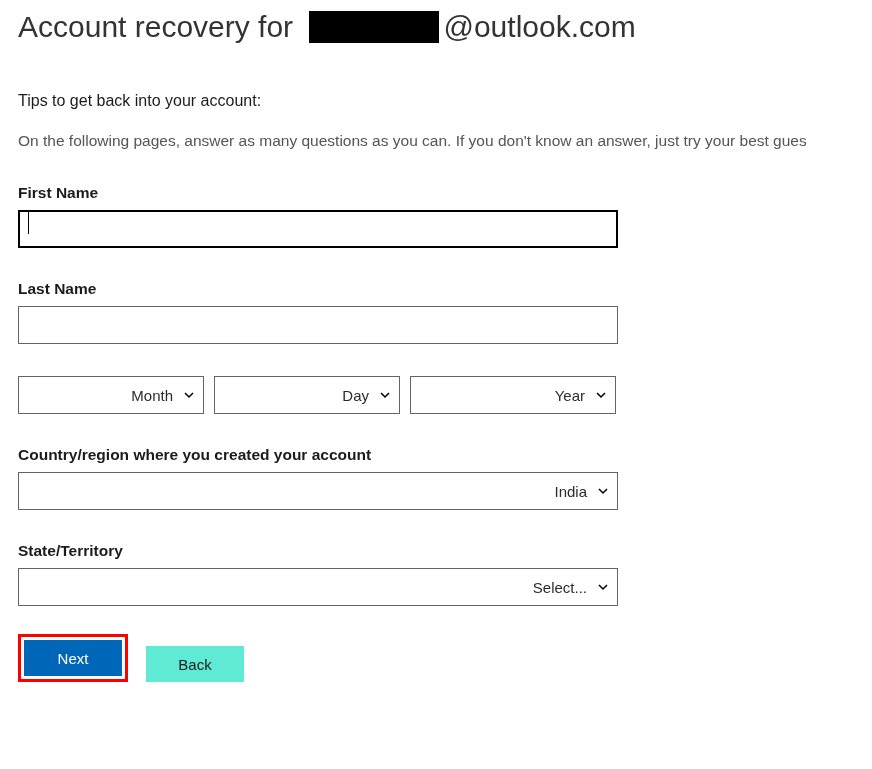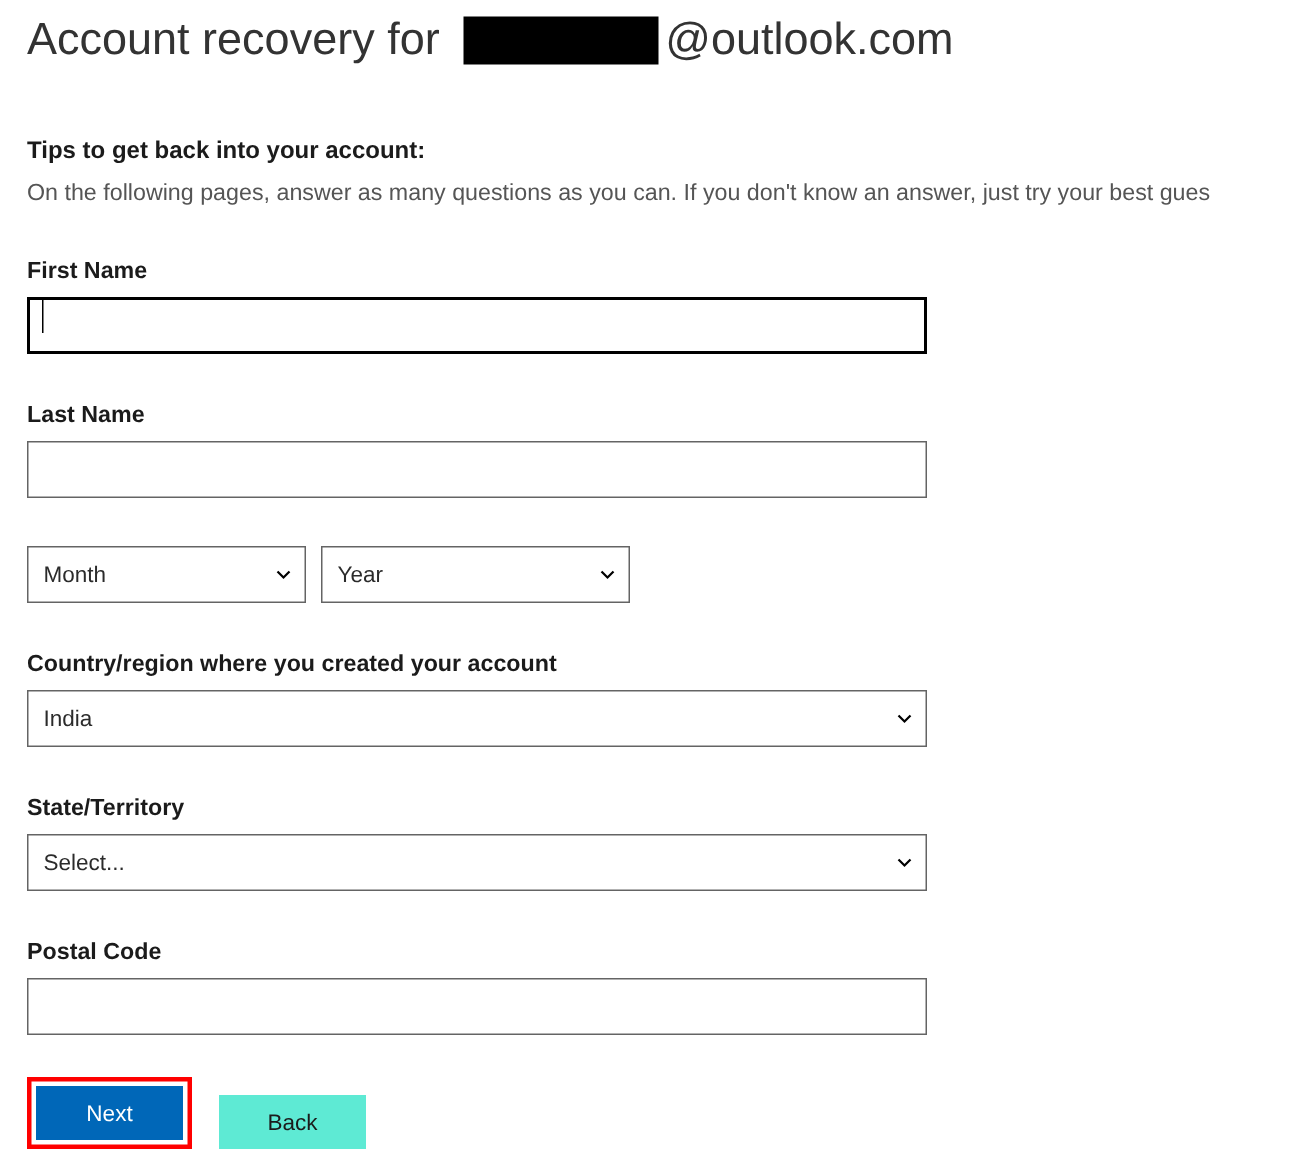--- a/index.html
+++ b/index.html
@@ -20,23 +20,23 @@
       margin-bottom: 48px;
     }
     .redact {
       display: inline-block;
       width: 130px;
       height: 32px;
       background: #000;
     }
     .tips-head {
       font-size: 16px;
-      font-weight: 700;
-      color: #1b1b1b;
-      margin-bottom: 8px;
+      font-weight: 400;
+      color: #1b1b1b;
+      margin-bottom: 20px;
     }
     .tips-body {
       font-size: 15.5px;
       color: #555;
       line-height: 1.45;
       margin-bottom: 18px;
       white-space: nowrap;
     }
     .form { width: 600px; }
     .field { margin-bottom: 18px; margin-top: 32px; }
@@ -66,20 +66,21 @@
       height: 38px;
       border: 1px solid #646464;
       background: #fff;
       font-size: 15px;
       padding: 0 30px 0 10px;
       color: #2b2b2b;
       position: relative;
       display: flex;
       align-items: center;
       cursor: pointer;
+      justify-content: flex-end;
     }
     .sel.full { width: 100%; }
     .sel .chev {
       position: absolute;
       right: 8px;
       top: 50%;
       transform: translateY(-50%);
       pointer-events: none;
     }
     .chev svg { display: block; }
@@ -147,20 +148,28 @@
 
   <div class="field">
     <label class="field-label">Last Name</label>
     <input type="text" class="text-input" value="" style="">
   </div>
 
   <div class="field">
     <div class="selects-row">
       <div class="sel month">
         <span>Month</span>
+        <span class="chev">
+          <svg width="12" height="12" viewBox="0 0 12 12">
+              <path d="M2 4 L6 8 L10 4" stroke="#000" stroke-width="1.5" fill="none"></path>
+            </svg>
+        </span>
+      </div>
+      <div class="sel day">
+        <span>Day</span>
         <span class="chev">
           <svg width="12" height="12" viewBox="0 0 12 12">
               <path d="M2 4 L6 8 L10 4" stroke="#000" stroke-width="1.5" fill="none"></path>
             </svg>
         </span>
       </div>
       <div class="sel year">
         <span>Year</span>
         <span class="chev">
           <svg width="12" height="12" viewBox="0 0 12 12">
@@ -188,24 +197,20 @@
     <div class="sel full">
       <span>Select...</span>
       <span class="chev">
         <svg width="12" height="12" viewBox="0 0 12 12">
             <path d="M2 4 L6 8 L10 4" stroke="#000" stroke-width="1.5" fill="none"></path>
           </svg>
       </span>
     </div>
   </div>
 
-  <div class="field">
-    <label class="field-label">Postal Code</label>
-    <input type="text" class="text-input" value="" style="">
-  </div>
 
 </div>
 
 <div class="actions">
   <span class="highlight-next">
     <button class="btn btn-primary">Next</button>
   </span>
   <button class="btn btn-secondary">Back</button>
 </div>
 

